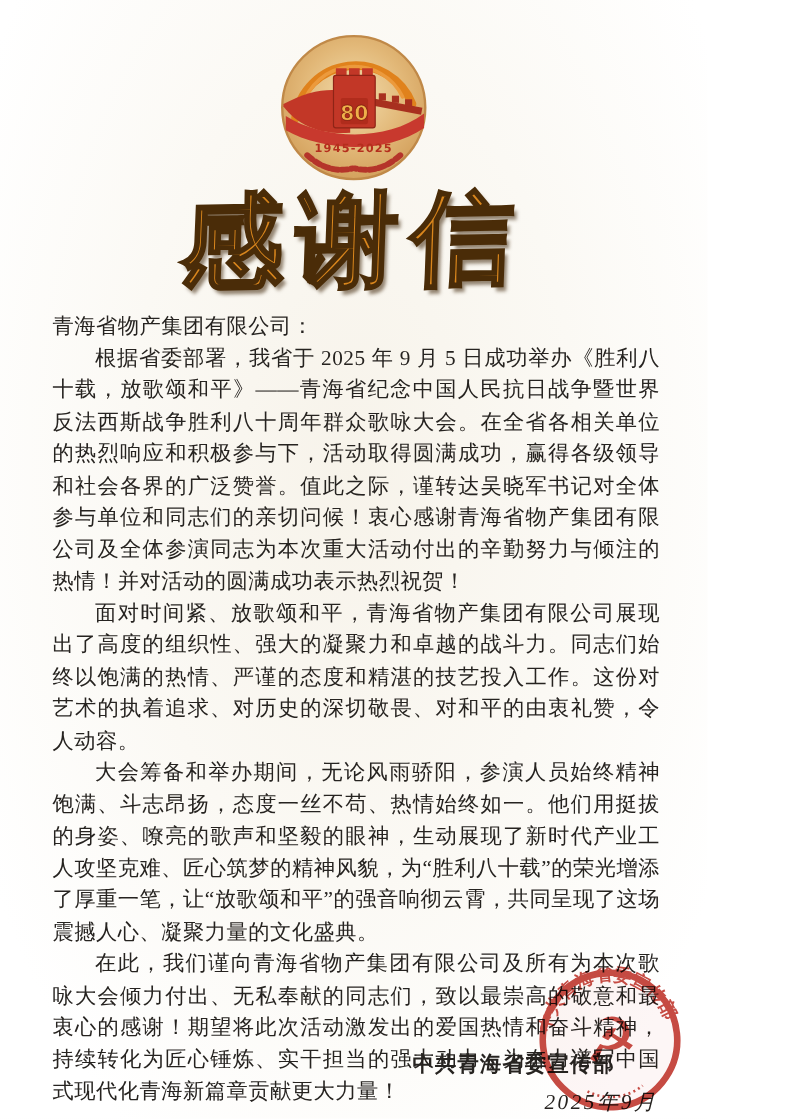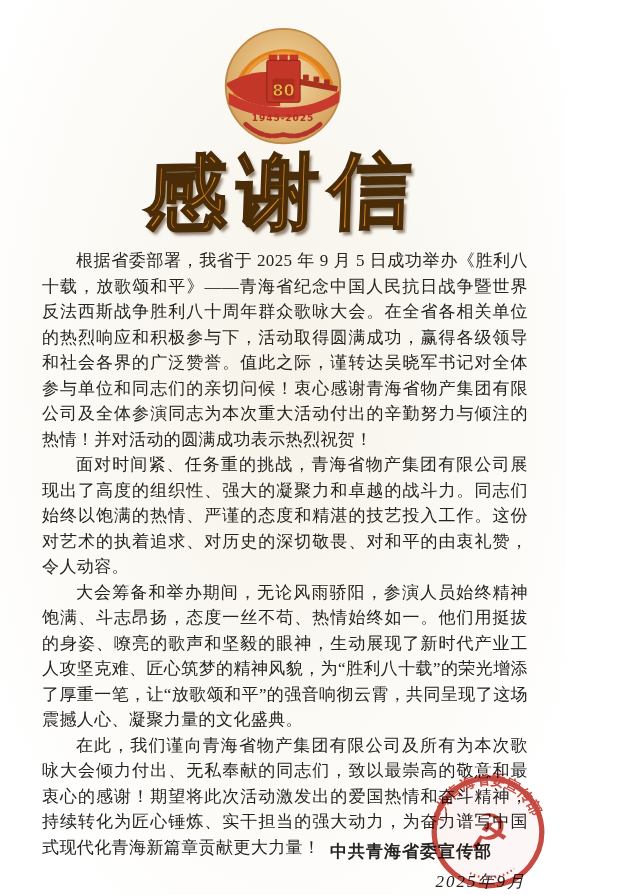--- a/index.html
+++ b/index.html
@@ -134,22 +134,23 @@
       <text x="65" y="100" text-anchor="middle" font-size="9.5" font-weight="bold" fill="#b52e1d" letter-spacing="1" font-family="DejaVu Sans, sans-serif">1945-2025</text>
 
       <path d="M 26 103 Q 44 119 64 114" fill="none" stroke="#b5342a" stroke-width="5" stroke-dasharray="5 3" stroke-linecap="round"></path>
       <path d="M 104 103 Q 86 119 66 114" fill="none" stroke="#b5342a" stroke-width="5" stroke-dasharray="5 3" stroke-linecap="round"></path>
     </svg>
   </div>
 
   <div class="title">感谢信</div>
 
   <div class="letter">
+    <p class="salutation">青海省物产集团有限公司：</p>
     <p class="para">根据省委部署，我省于 2025 年 9 月 5 日成功举办《胜利八十载，放歌颂和平》——青海省纪念中国人民抗日战争暨世界反法西斯战争胜利八十周年群众歌咏大会。在全省各相关单位的热烈响应和积极参与下，活动取得圆满成功，赢得各级领导和社会各界的广泛赞誉。值此之际，谨转达吴晓军书记对全体参与单位和同志们的亲切问候！衷心感谢青海省物产集团有限公司及全体参演同志为本次重大活动付出的辛勤努力与倾注的热情！并对活动的圆满成功表示热烈祝贺！</p>
-    <p class="para">面对时间紧、任务重的挑战，青海省物产集团有限公司展现出了高度的组织性、强大的凝聚力和卓越的战斗力。同志们始终以饱满的热情、严谨的态度和精湛的技艺投入工作。这份对艺术的执着追求、对历史的深切敬畏、对和平的由衷礼赞，令人动容。</p>
+    <p class="para">面对时间紧、放歌颂和平，青海省物产集团有限公司展现出了高度的组织性、强大的凝聚力和卓越的战斗力。同志们始终以饱满的热情、严谨的态度和精湛的技艺投入工作。这份对艺术的执着追求、对历史的深切敬畏、对和平的由衷礼赞，令人动容。</p>
     <p class="para">大会筹备和举办期间，无论风雨骄阳，参演人员始终精神饱满、斗志昂扬，态度一丝不苟、热情始终如一。他们用挺拔的身姿、嘹亮的歌声和坚毅的眼神，生动展现了新时代产业工人攻坚克难、匠心筑梦的精神风貌，为“胜利八十载”的荣光增添了厚重一笔，让“放歌颂和平”的强音响彻云霄，共同呈现了这场震撼人心、凝聚力量的文化盛典。</p>
     <p class="para">在此，我们谨向青海省物产集团有限公司及所有为本次歌咏大会倾力付出、无私奉献的同志们，致以最崇高的敬意和最衷心的感谢！期望将此次活动激发出的爱国热情和奋斗精神，持续转化为匠心锤炼、实干担当的强大动力，为奋力谱写中国式现代化青海新篇章贡献更大力量！</p>
   </div>
 
   <div class="sig-block">
     <div class="sig-name">中共青海省委宣传部</div>
     <div class="sig-date">2025年9月</div>
   </div>
 
   <div class="seal-wrap">

